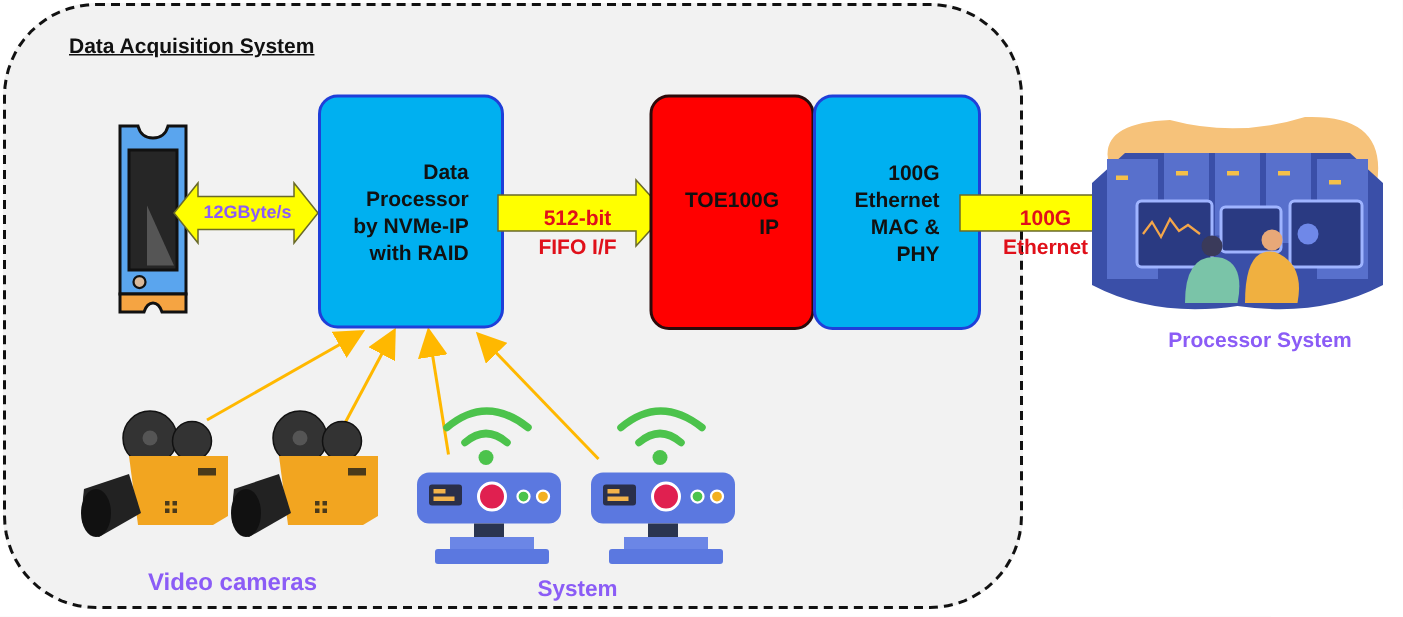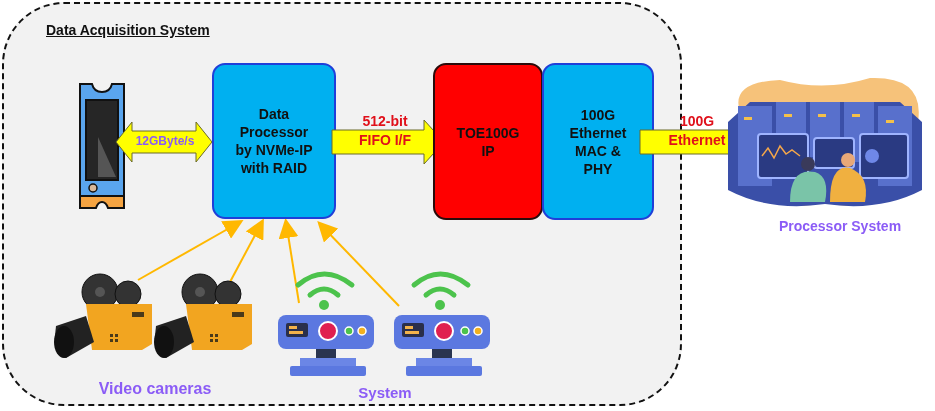--- a/index.html
+++ b/index.html
@@ -10,28 +10,28 @@
     left:2px; top:2px; width:680px; height:404px;
     background:#f2f2f2; border:2px dashed #111; border-radius:62px;
     box-sizing:border-box;
   }
   .title {
     left:34px; top:22px; font-size:14px; font-weight:bold; color:#111;
     text-decoration:underline;
     margin-left:12px;
   }
   .block {
-    display:flex; align-items:center; justify-content:center; text-align:center;
+    display:flex; align-items:center; justify-content:center; text-align:right;
     font-weight:bold; font-size:14px; line-height:18px; color:#111;
     box-sizing:border-box; white-space:pre-line;
   }
   .blue { background:#00b0f0; border:2px solid #1f3fd9; border-radius:13px; }
   .red  { background:#ff0000; border:2px solid #2b0a0a; border-radius:13px; }
   .lbl { font-weight:bold; font-size:14px; color:#8b5cf6; text-align:center; }
-  .redlbl { font-weight:bold; font-size:14px; color:#e0101a; text-align:center; line-height:18px; white-space:pre-line; }
+  .redlbl { font-weight:bold; font-size:14px; color:#e0101a; text-align:center; line-height:18px; white-space:pre-line;margin-top:24px; }
   svg { overflow:visible; }
 </style>
 </head>
 <body>
 
 <div class="abs container"></div>
 <div class="abs title">Data Acquisition System</div>
 
 <svg class="abs" style="left:0;top:0" width="935" height="411">
   <defs>

